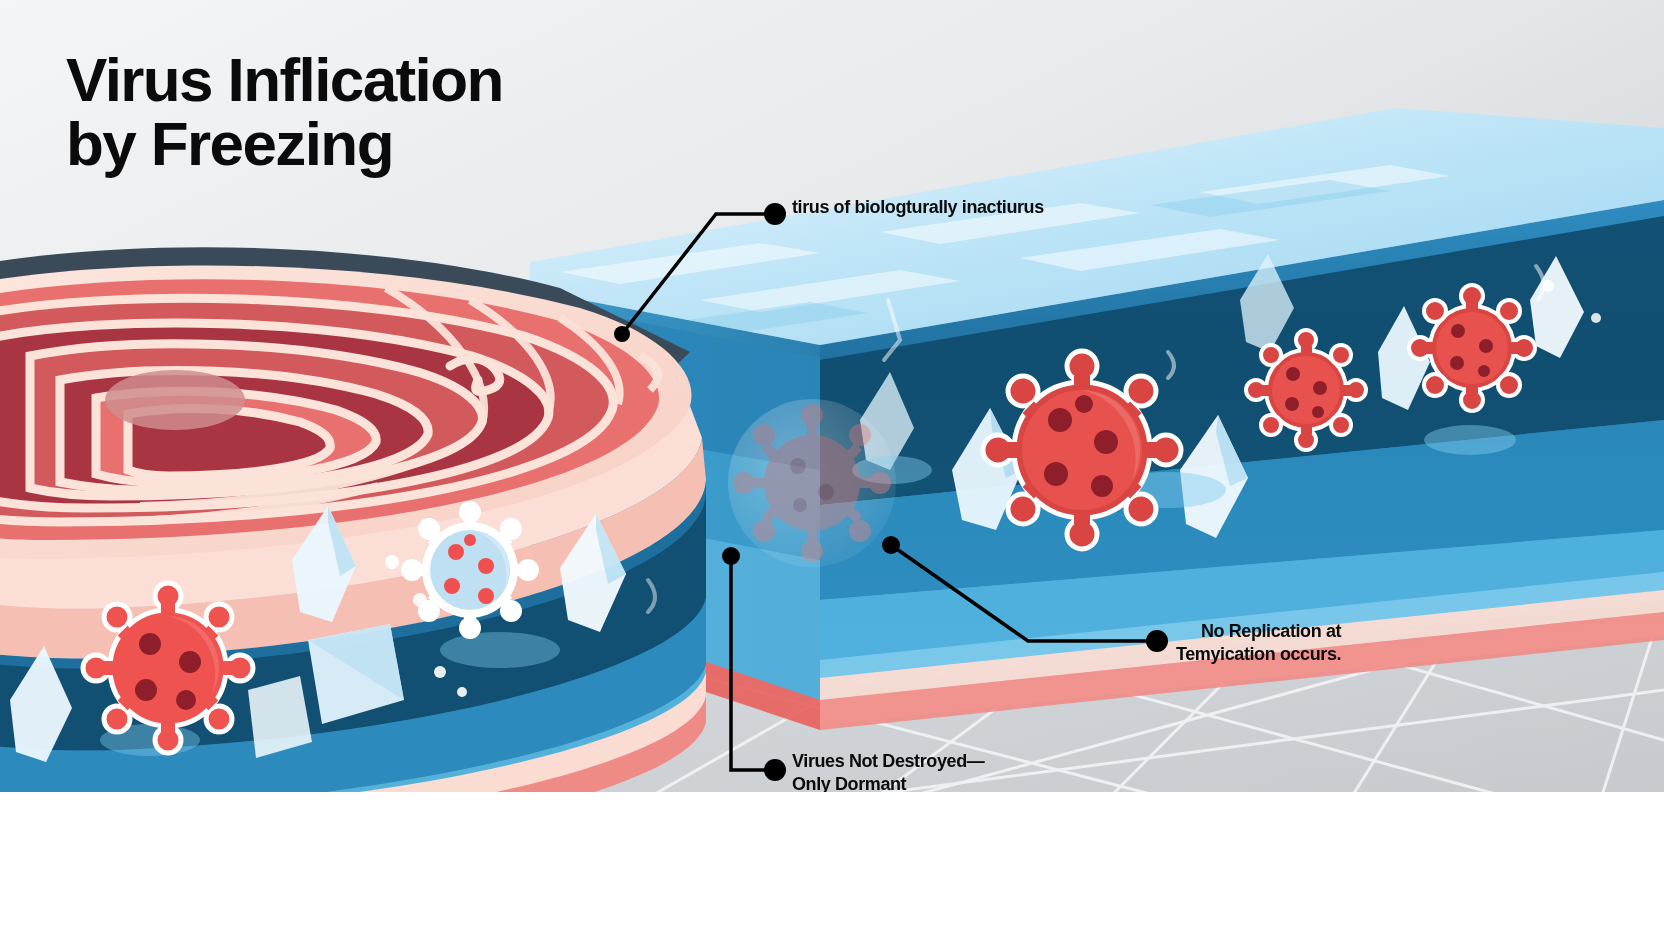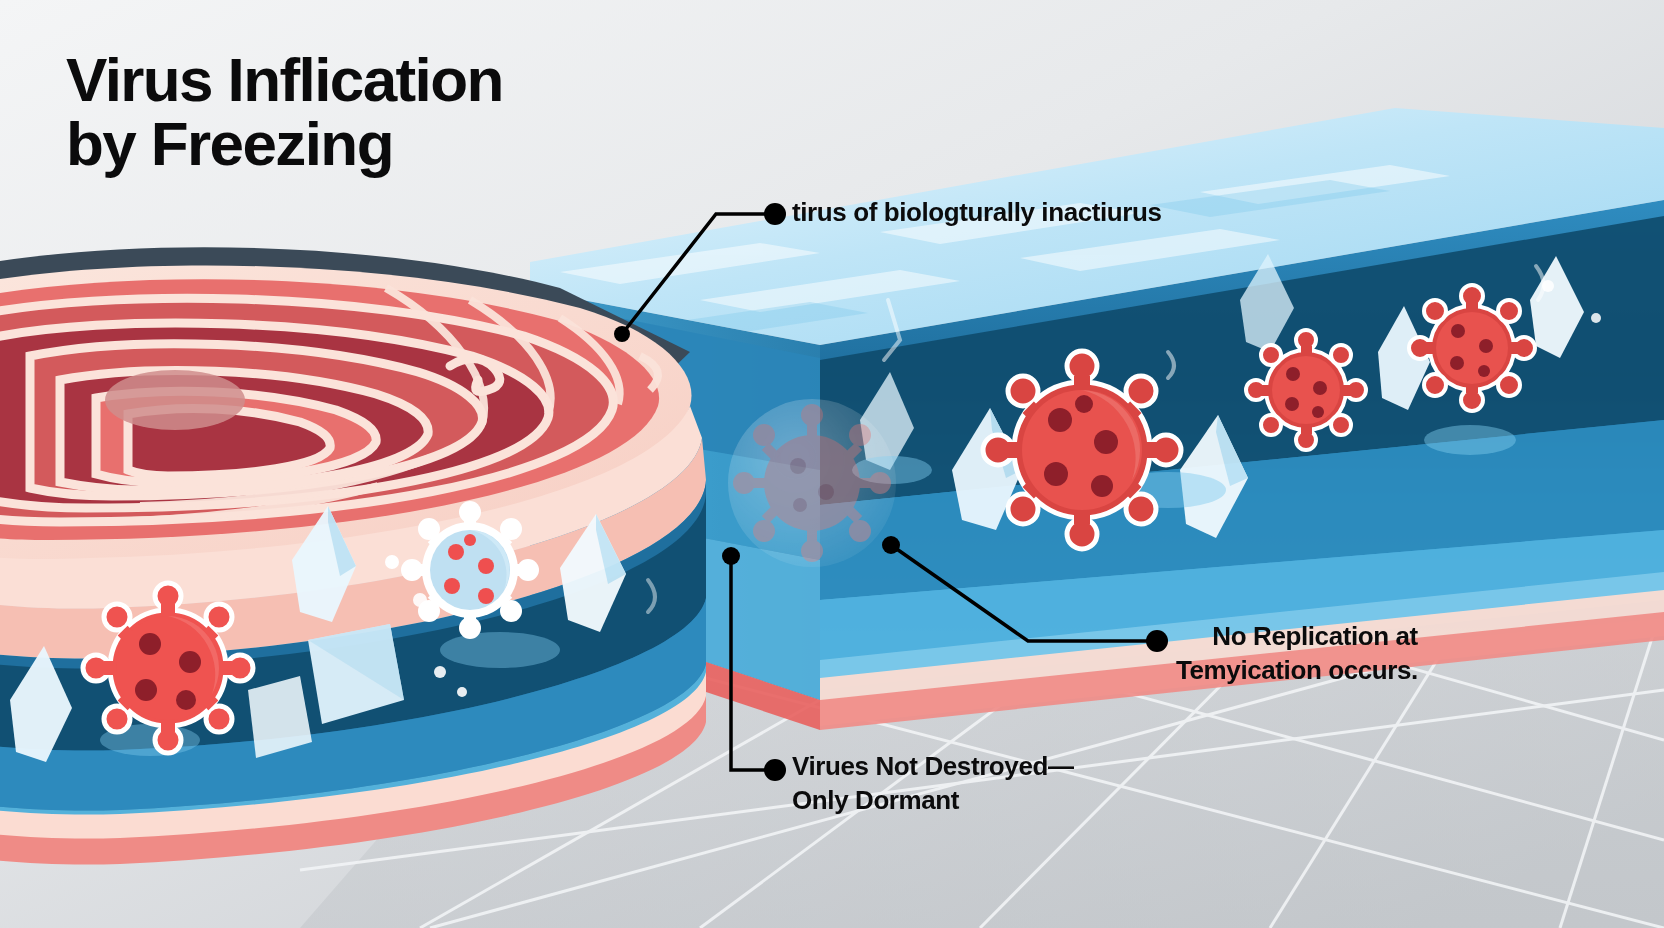--- a/index.html
+++ b/index.html
@@ -4,21 +4,21 @@
 <title>Virus Inflication by Freezing</title>
 <style>
   html, body {
     margin: 0;
     padding: 0;
     background: #ffffff;
   }
   #stage {
     position: relative;
     width: 1664px;
-    height: 928px;
+    height: 792px;
     overflow: hidden;
     font-family: "Liberation Sans", sans-serif;
     background: linear-gradient(150deg, #f2f3f4 0%, #e6e8ea 35%, #d3d6d9 70%, #c8cbcf 100%);
   }
 
   
   .floor {
     position: absolute;
     left: 0; top: 0;
     width: 1664px; height: 928px;
@@ -34,21 +34,21 @@
     font-weight: bold;
     line-height: 1.03;
     letter-spacing: -1.6px;
     color: #0b0b0c;
     white-space: pre-line;
   }
 
   
   .anno {
     position: absolute;
-    font-size: 26px;
+    font-size: 18px;
     font-weight: bold;
     line-height: 1.3;
     color: #0b0b0c;
     letter-spacing: -0.4px;
     white-space: pre-line;
   }
   #anno-top    { left: 792px;  top: 196px;  }
   #anno-norep  { left: 1176px; top: 620px; text-align: right;  }
   #anno-dorm   { left: 792px;  top: 750px;  }
   #anno-subpre { left: 1176px; top: 750px;  }

